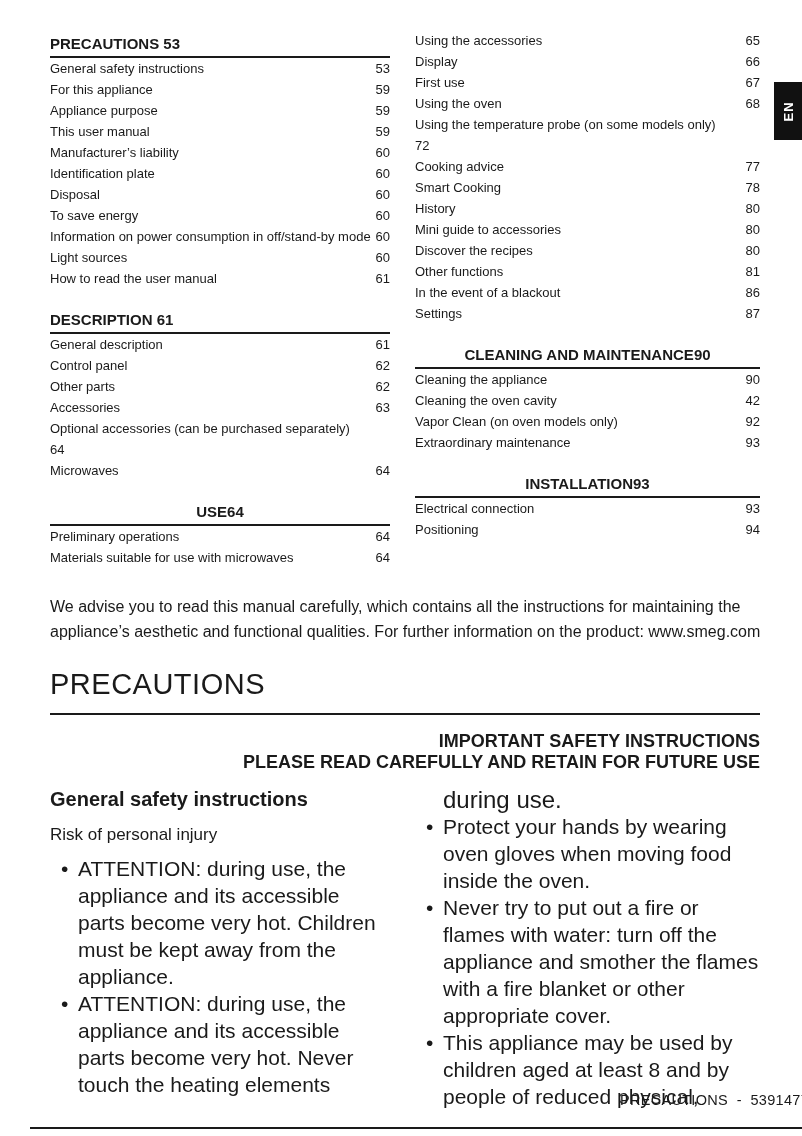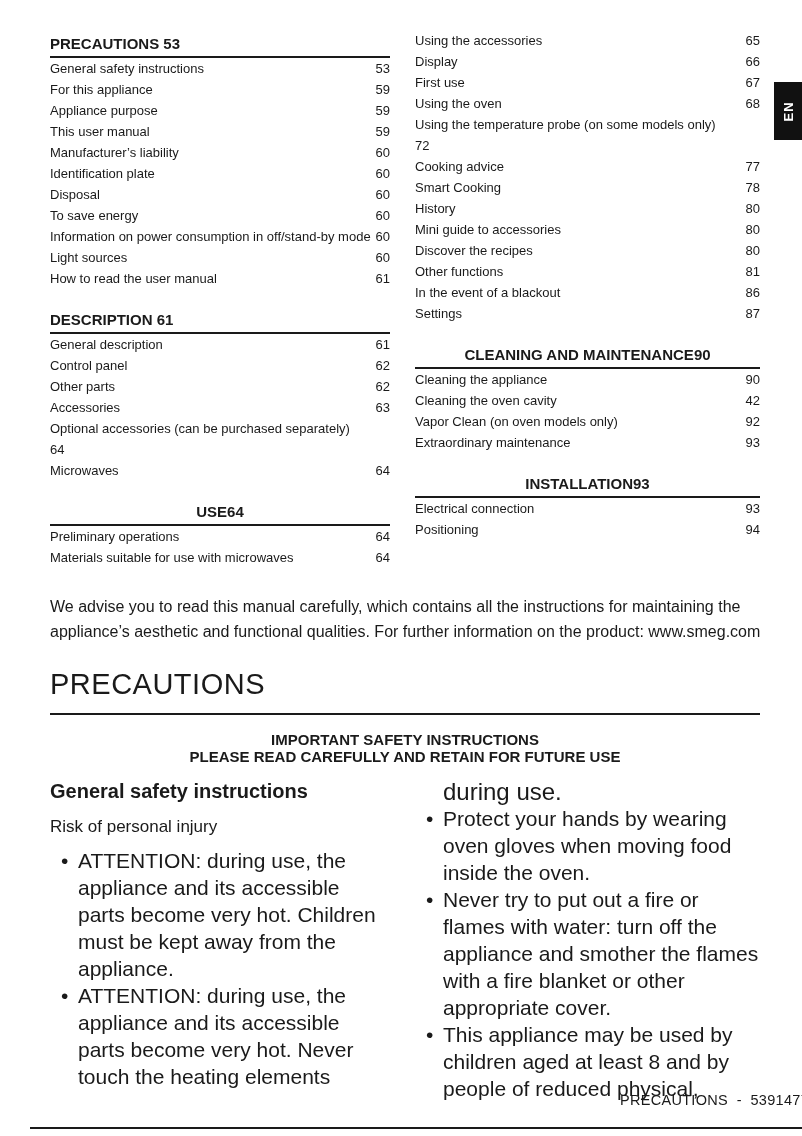--- a/index.html
+++ b/index.html
@@ -13,21 +13,21 @@
   .toc-col .toc-sec:first-child{margin-top:0}
   .toc-sec.split{display:flex;justify-content:center}
   .toc-row{font-size:13px;line-height:21px}
   .toc-row.split{display:flex;justify-content:space-between}
   .toc-row.split .lbl{padding-right:8px}
   .lbl-block,.pg-block{display:block}
   .pg-float{float:right}
   .intro{margin-top:26px;font-size:16px;line-height:25px;width:714px}
   .title{margin-top:24px;font-size:29px;font-weight:400;letter-spacing:.5px}
   .title-rule{border-bottom:2px solid #1a1a1a;margin-top:12px;width:710px}
-  .notice{text-align:center;font-weight:700;font-size:15px;width:710px}
+  .notice{text-align:right;font-weight:700;font-size:18px;width:710px}
   .notice.first{margin-top:16px}
   .notice.second{}
   .cols{display:flex;gap:25px;margin-top:13px}
   .col-l{width:340px}
   .col-r{width:345px}
   .h-main{font-size:20px;font-weight:700;line-height:27px}
   .h-sub{font-size:17px;font-weight:400;line-height:22px;margin-top:11px}
   .bullets{margin-top:9px}
   .col-r .bullets{margin-top:0}
   .bullet-item{display:flex;font-size:21px;line-height:27px}

